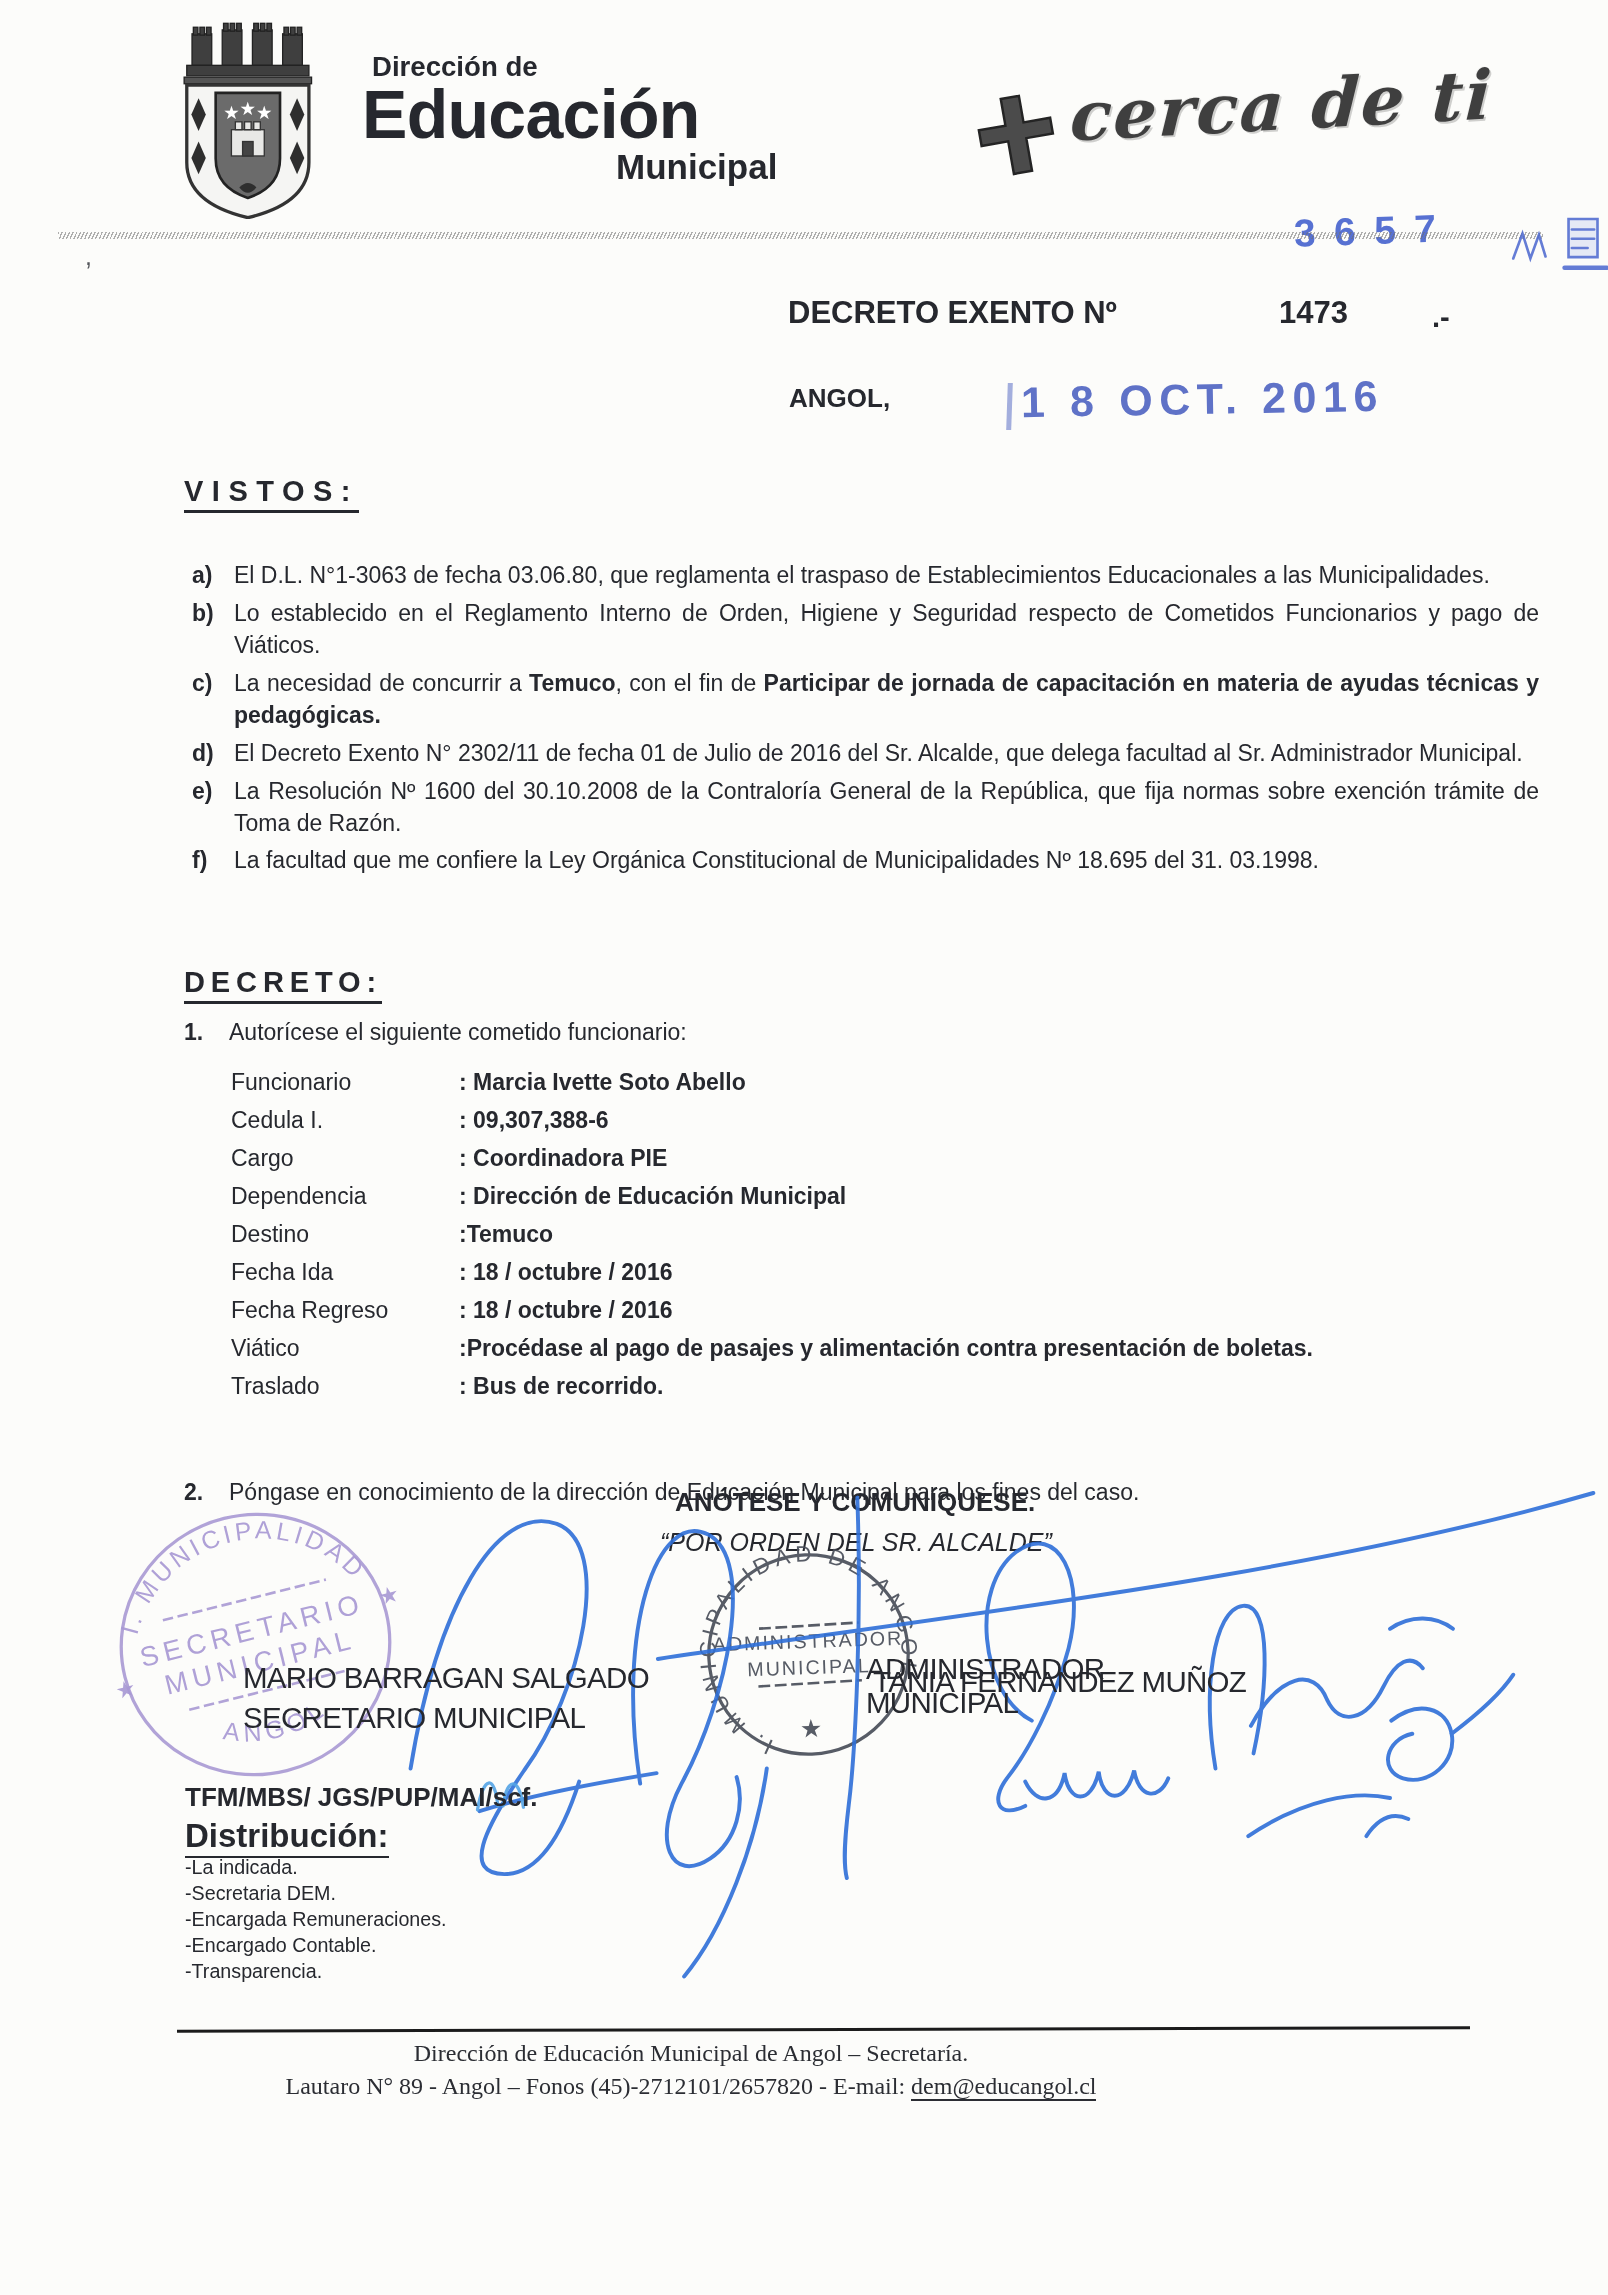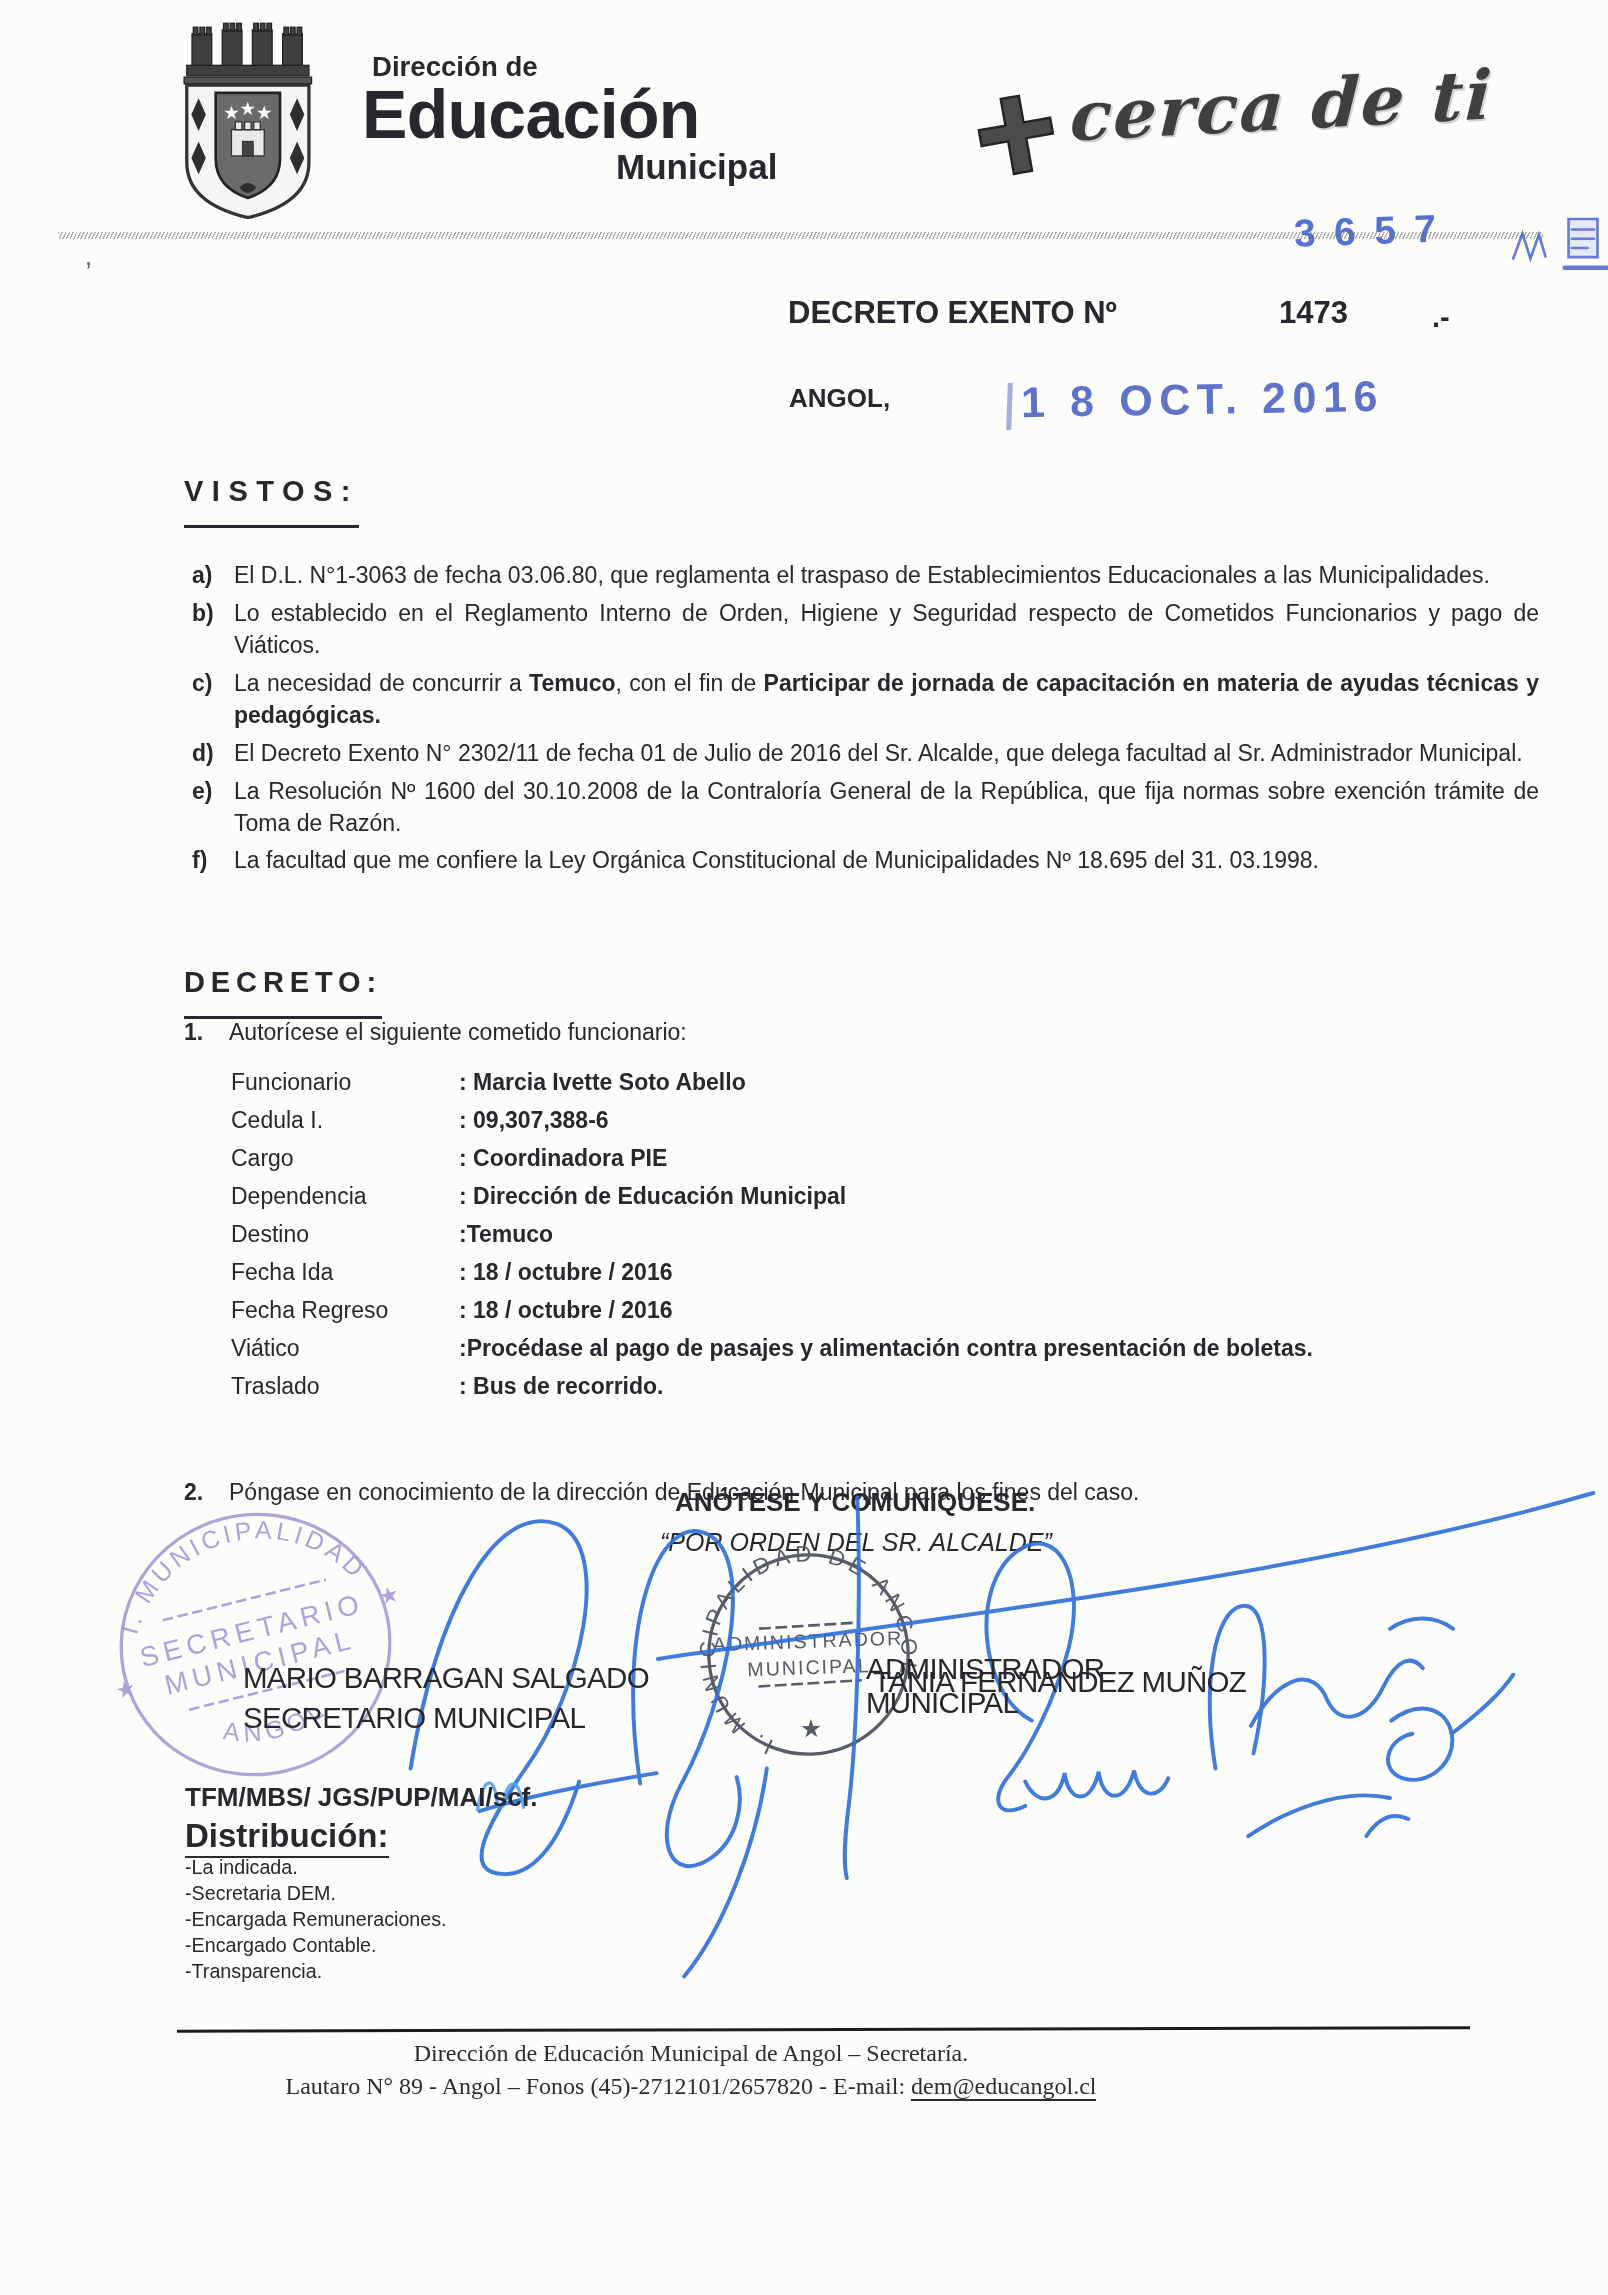--- a/index.html
+++ b/index.html
@@ -25,21 +25,21 @@
   .decree-label{left:788px;top:295px;font-size:31px;font-weight:bold;}
   .decree-number{left:1279px;top:295px;font-size:31px;font-weight:bold;}
   .decree-suffix{left:1432px;top:301px;font-size:29px;font-weight:bold;}
   .city{left:789px;top:383px;font-size:26px;font-weight:bold;}
   .datestamp{left:1021px;top:375px;font-size:43px;font-weight:bold;letter-spacing:6.6px;
       color:#4a5fc0;transform:rotate(-1deg);opacity:.88;}
   .datebar{left:1007px;top:383px;width:4.6px;height:47px;background:#4a5fc0;opacity:.5;transform:rotate(2deg);}
 
   
   .sec-head{font-weight:bold;font-size:29px;letter-spacing:8.5px;
-      border-bottom:3.3px solid #26282e;padding-bottom:17px;}
+      border-bottom:3.3px solid #26282e;padding-bottom:2px;}
   .vistos-head{left:184px;top:475px;}
   .decreto-head{left:184px;top:966px;letter-spacing:5.9px;}
 
   
   .v-list{left:192px;top:559px;width:1347px;}
   .v-item{position:relative;padding-left:42px;text-align:justify;margin-bottom:5.9px;
       font-size:23px;line-height:32px;}
   .v-label{position:absolute;left:0;top:0;font-weight:bold;}
 
   

